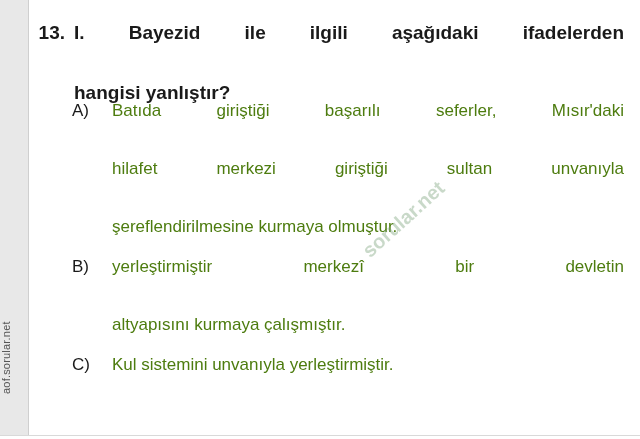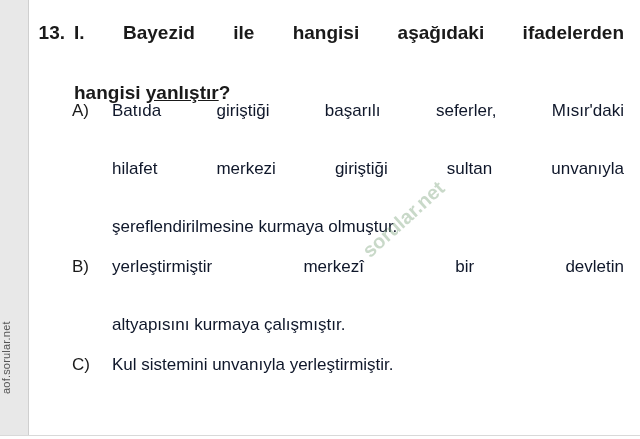--- a/index.html
+++ b/index.html
@@ -89,21 +89,20 @@
   }
   .stem-text .line1::after {
     content: "";
     display: inline-block;
     width: 100%;
   }
   .stem-text .line2 {
     display: block;
   }
   .u-line {
-    text-decoration: underline;
   }
 
   
   .options {
     position: absolute;
     left: 44px;
     top: 96px;
     width: 552px;
   }
   .option {
@@ -115,21 +114,21 @@
     flex: 0 0 40px;
     width: 40px;
     font-size: 17px;
     line-height: 29px;
     color: #1a1a1a;
   }
   .opt-body {
     flex: 1 1 auto;
     font-size: 17px;
     line-height: 29px;
-    color: #0f172a;
+    color: #4d7c0f;
   }
   .opt-body .jline {
     display: block;
     text-align: justify;
   }
   .opt-body .jline::after {
     content: "";
     display: inline-block;
     width: 100%;
   }
@@ -168,21 +167,21 @@
 <div class="left-strip">
   <div class="watermark-vert">aof.sorular.net</div>
 </div>
 
 <div class="page">
 
   <div class="stem">
     <div class="stem-row">
       <div class="q-number">13.</div>
       <div class="stem-text">
-        <span class="line1">I. Bayezid ile hangisi aşağıdaki ifadelerden</span>
+        <span class="line1">I. Bayezid ile ilgili aşağıdaki ifadelerden</span>
         <span class="line2"><span>hangisi </span><span class="u-line">yanlıştır</span><span>?</span></span>
       </div>
     </div>
   </div>
 
   <div class="options">
 
     <div class="option">
       <div class="opt-letter">A)</div>
       <div class="opt-body">

